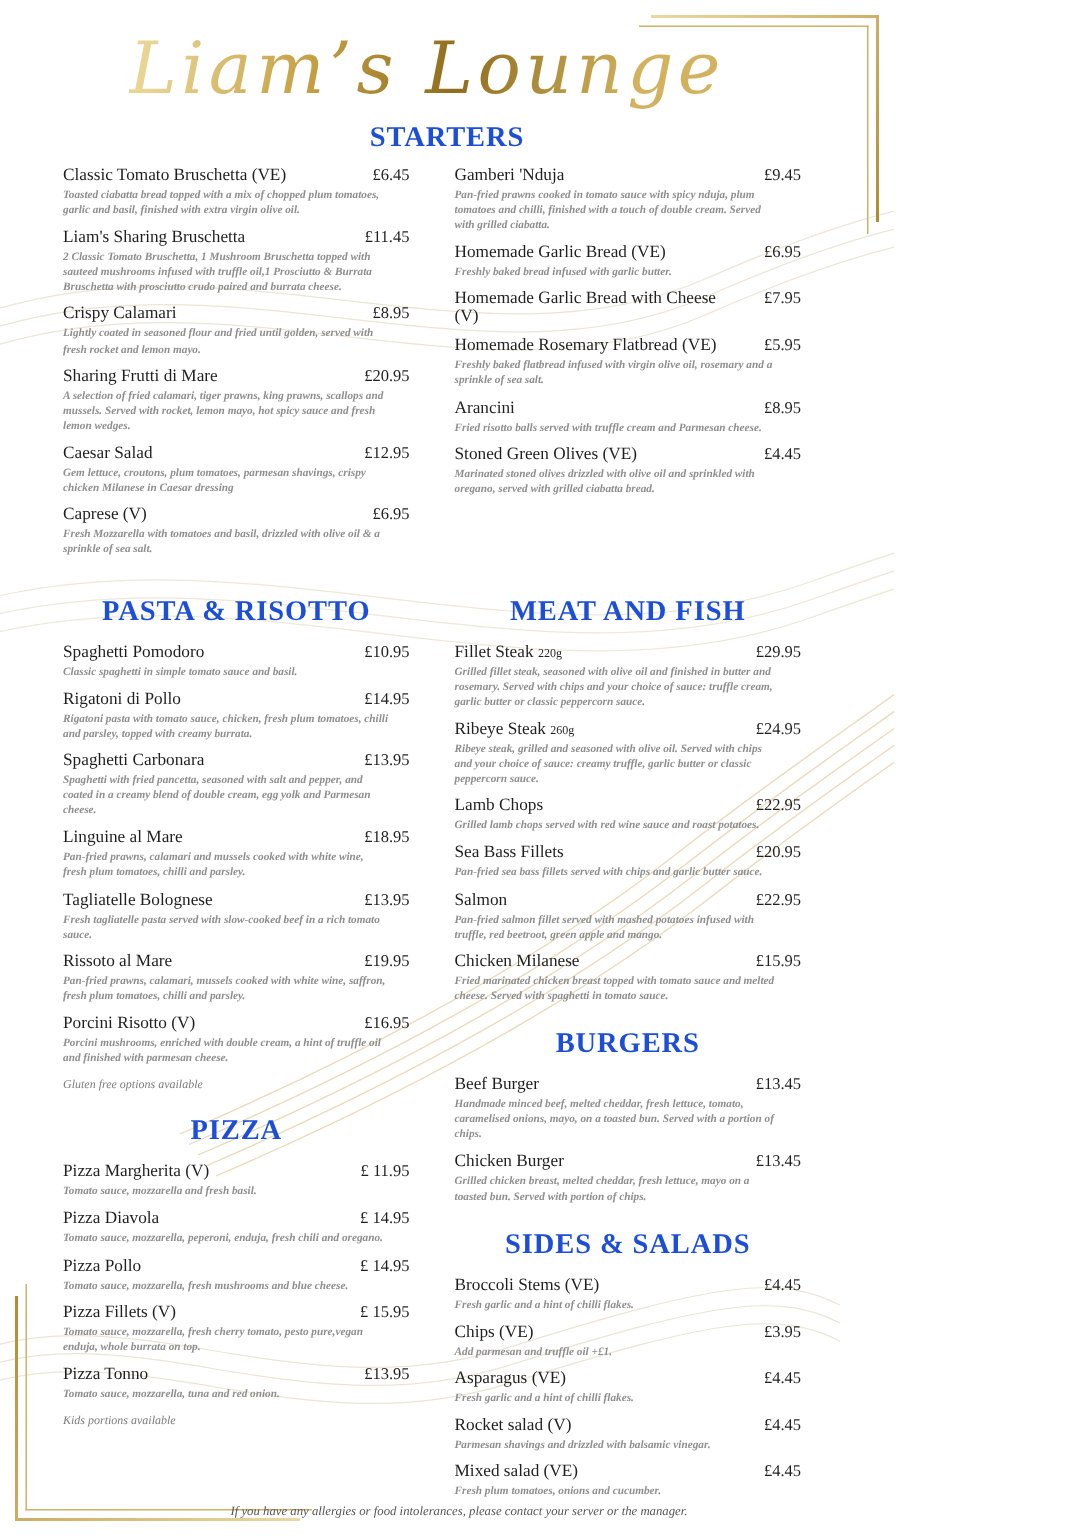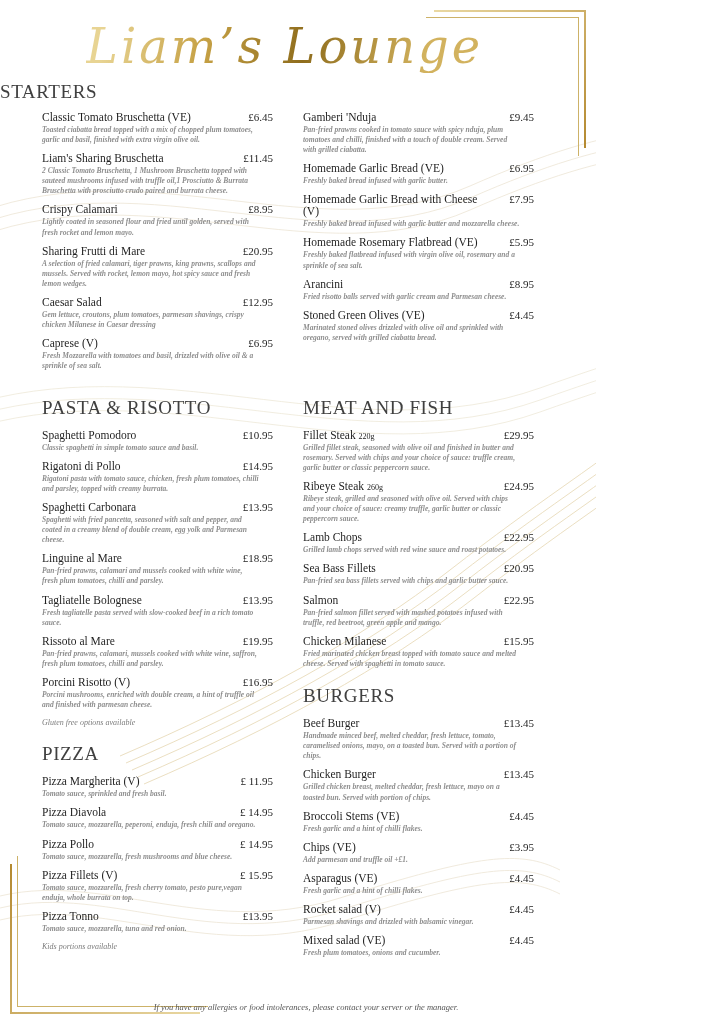--- a/index.html
+++ b/index.html
@@ -55,22 +55,22 @@
   @supports ((-webkit-background-clip:text) or (background-clip:text)) {
     .brand-title {
       background:linear-gradient(100deg,#e8d493 5%,#c6a145 30%,#8f6d1d 55%,#d2b25e 85%);
       -webkit-background-clip:text; background-clip:text;
       -webkit-text-fill-color:transparent; color:transparent;
     }
   }
 
   
   .section-title {
-    font-size:19px; font-weight:400; letter-spacing:0.6px;
-    text-align:left; color:#404040;
+    font-size:19px; font-weight:700; letter-spacing:0.6px;
+    text-align:center; color:#1d4ed8;
     margin:16px 0 10px;
   }
   .starters-title { margin:8px 0 8px; }
 
   
   .columns {
     display:grid; grid-template-columns:1fr 1fr; column-gap:30px;
     padding:0 62px 0 42px; align-items:start;
   }
   .main-columns { margin-top:2px; }
@@ -202,37 +202,36 @@
             <span class="item-price">£6.95</span>
           </div>
           <p class="item-desc">Freshly baked bread infused with garlic butter.</p>
         </div>
 
         <div class="menu-item">
           <div class="item-row">
             <span class="item-name">Homemade Garlic Bread with Cheese (V)</span>
             <span class="item-price">£7.95</span>
           </div>
-          <p class="item-desc">Freshly baked bread infused with garlic butter and mozzarella cheese.</p>
         </div>
 
         <div class="menu-item">
           <div class="item-row">
             <span class="item-name">Homemade Rosemary Flatbread (VE)</span>
             <span class="item-price">£5.95</span>
           </div>
           <p class="item-desc">Freshly baked flatbread infused with virgin olive oil, rosemary and a sprinkle of sea salt.</p>
         </div>
 
         <div class="menu-item">
           <div class="item-row">
             <span class="item-name">Arancini</span>
             <span class="item-price">£8.95</span>
           </div>
-          <p class="item-desc">Fried risotto balls served with garlic cream and Parmesan cheese.</p>
+          <p class="item-desc">Fried risotto balls served with truffle cream and Parmesan cheese.</p>
         </div>
 
         <div class="menu-item">
           <div class="item-row">
             <span class="item-name">Stoned Green Olives (VE)</span>
             <span class="item-price">£4.45</span>
           </div>
           <p class="item-desc">Marinated stoned olives drizzled with olive oil and sprinkled with oregano, served with grilled ciabatta bread.</p>
         </div>
 
@@ -303,21 +302,21 @@
 
         <div class="section-note">Gluten free options available</div>
 
         <h2 class="section-title">PIZZA</h2>
 
         <div class="menu-item">
           <div class="item-row">
             <span class="item-name">Pizza Margherita (V)</span>
             <span class="item-price">£ 11.95</span>
           </div>
-          <p class="item-desc">Tomato sauce, sprinkled and fresh basil.</p>
+          <p class="item-desc">Tomato sauce, mozzarella and fresh basil.</p>
         </div>
 
         <div class="menu-item">
           <div class="item-row">
             <span class="item-name">Pizza Diavola</span>
             <span class="item-price">£ 14.95</span>
           </div>
           <p class="item-desc">Tomato sauce, mozzarella, peperoni, enduja, fresh chili and oregano.</p>
         </div>
 
@@ -412,20 +411,21 @@
         </div>
 
         <div class="menu-item">
           <div class="item-row">
             <span class="item-name">Chicken Burger</span>
             <span class="item-price">£13.45</span>
           </div>
           <p class="item-desc">Grilled chicken breast, melted cheddar, fresh lettuce, mayo on a toasted bun. Served with portion of chips.</p>
         </div>
 
+        <h2 class="section-title">SIDES &amp; SALADS</h2>
 
         <div class="menu-item">
           <div class="item-row">
             <span class="item-name">Broccoli Stems (VE)</span>
             <span class="item-price">£4.45</span>
           </div>
           <p class="item-desc">Fresh garlic and a hint of chilli flakes.</p>
         </div>
 
         <div class="menu-item">

